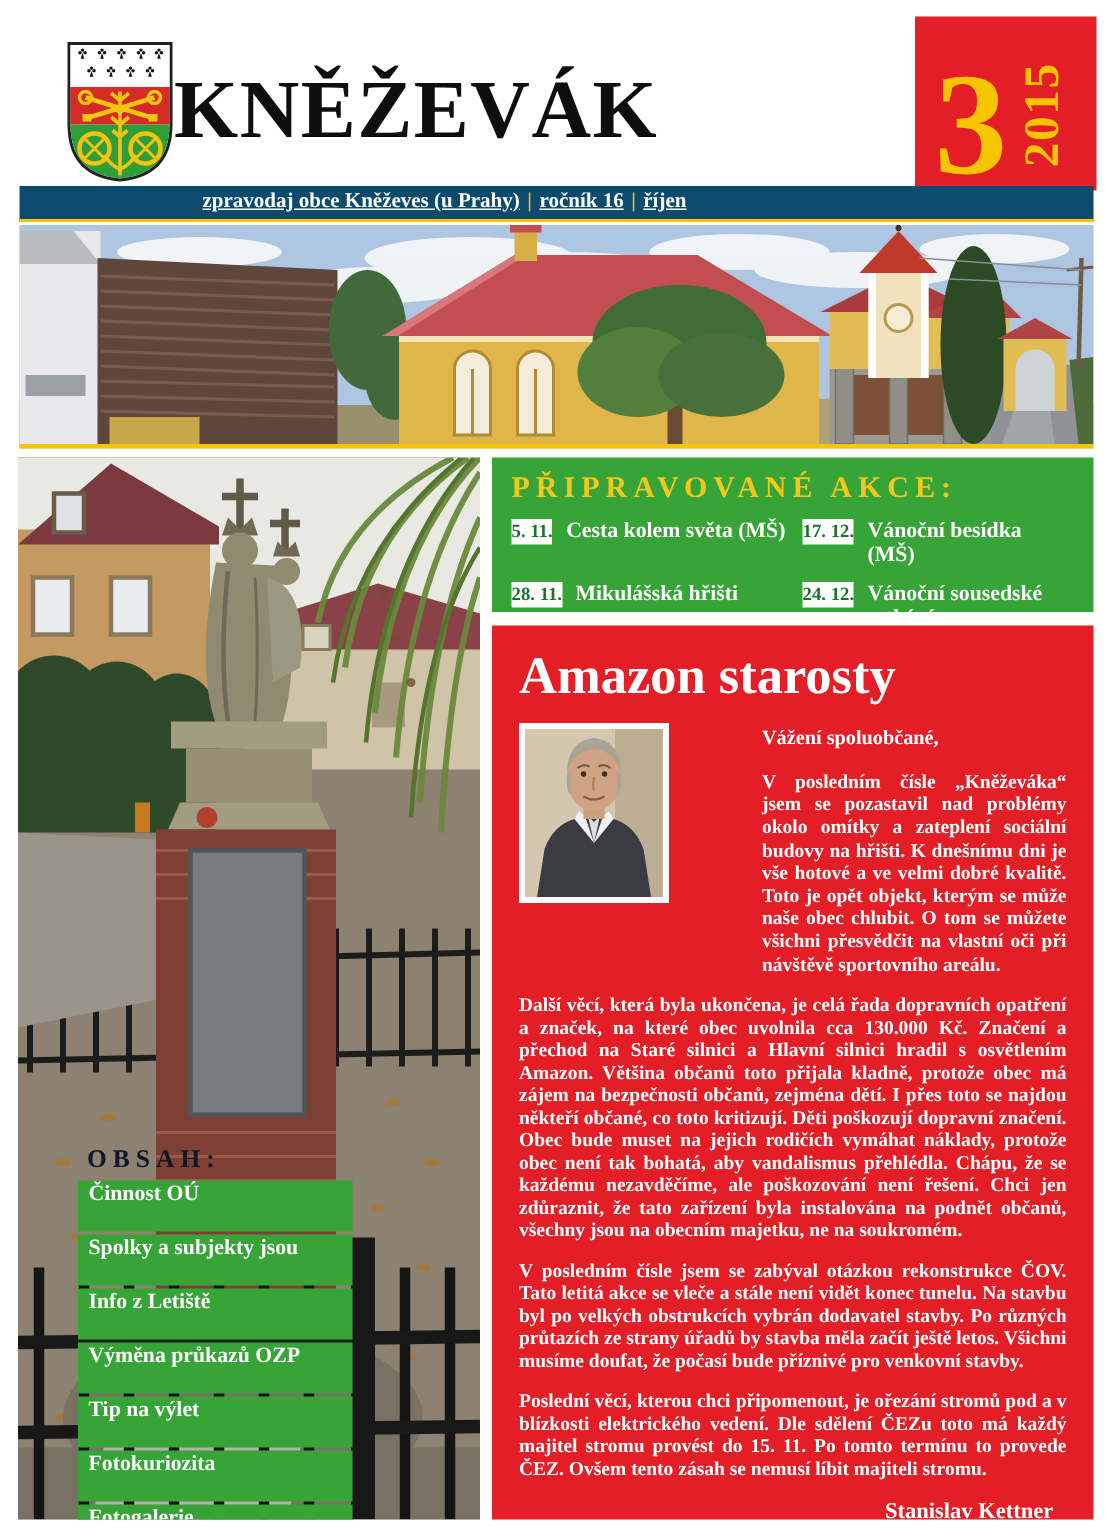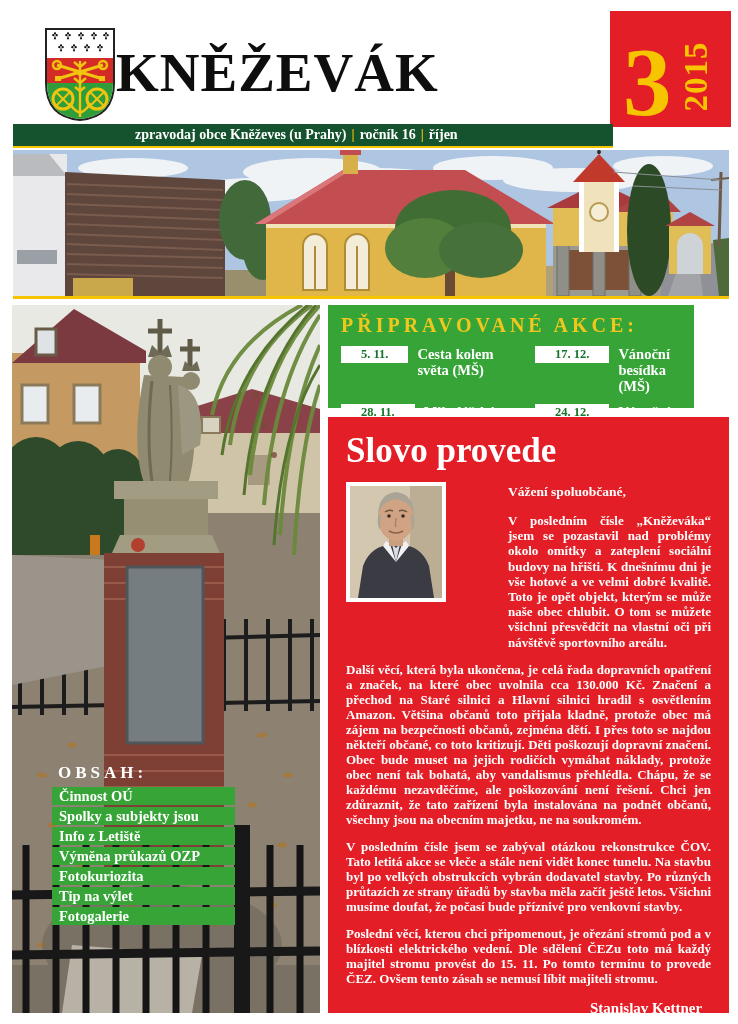--- a/index.html
+++ b/index.html
@@ -17,57 +17,57 @@
   .issue-box{position:absolute;left:610px;top:11px;width:121px;height:116px;background:#e41e26;}
   .issue-number{
     position:absolute;left:13px;bottom:-4px;font-size:97px;font-weight:bold;
     color:#f6c500;line-height:1;letter-spacing:0;
   }
   .issue-year{
     position:absolute;left:44px;top:47px;width:84px;text-align:center;
     transform:rotate(-90deg);font-size:33px;font-weight:bold;color:#f6c500;letter-spacing:1px;
   }
   .green-bar{
-    position:absolute;left:13px;top:124px;width:600px;height:22px;background:#14532d;
+    position:absolute;left:13px;top:124px;width:716px;height:22px;background:#0c4a6e;
     border-bottom:2px solid #f6c500;box-sizing:content-box;
-    color:#ffffff;font-weight:bold;font-size:14px;line-height:22px;padding-left:0;
+    color:#ffffff;font-weight:bold;font-size:14px;line-height:22px;padding-left:0;text-decoration:underline;
   }
   .green-bar-inner{padding-left:122px;}
   .bar-sep{color:#f6c500;padding:0 5px;font-weight:bold;}
   
   .photo-strip{
     position:absolute;left:13px;top:150px;width:716px;height:146px;
     border-bottom:3px solid #f6c500;overflow:hidden;background:#aec6e2;
   }
   
   .left-photo{
     position:absolute;left:12px;top:305px;width:308px;height:708px;overflow:hidden;background:#8d8171;
   }
   .obsah-title{
-    position:absolute;left:46px;top:458px;color:#ffffff;font-weight:bold;
+    position:absolute;left:46px;top:458px;color:#0f172a;font-weight:bold;
     font-size:17px;letter-spacing:4px;
   }
   .obsah-list{position:absolute;left:40px;top:482px;width:183px;}
   .obsah-item{
-    height:18px;line-height:18px;margin-bottom:2px;background:#36a437;color:#ffffff;
+    height:34px;line-height:18px;margin-bottom:2px;background:#36a437;color:#ffffff;
     font-weight:bold;font-size:14.5px;padding-left:7px;
   }
   
   .events-box{
-    position:absolute;left:328px;top:305px;width:366px;height:103px;background:#36a437;
+    position:absolute;left:328px;top:305px;width:401px;height:103px;background:#36a437;
     box-sizing:border-box;padding:9px 13px 8px 13px;
   }
   .events-title{color:#f2c71d;font-weight:bold;font-size:20px;letter-spacing:4px;}
   .events-grid{
     display:grid;grid-template-columns:186px 1fr;column-gap:8px;row-gap:9px;margin-top:9px;
   }
   .event-item{display:flex;align-items:flex-start;}
   .event-date{
     background:#ffffff;color:#17742a;font-weight:bold;font-size:12.5px;
-    padding:1px 20px;margin-right:9px;white-space:nowrap;flex:0 0 auto;
+    padding:1px 0;margin-right:9px;white-space:nowrap;flex:0 0 auto;
   }
   .event-label{color:#ffffff;font-weight:bold;font-size:14.5px;line-height:1.1;padding-top:1px;}
   
   .red-panel{
     position:absolute;left:328px;top:417px;width:401px;height:596px;background:#e41e26;
     box-sizing:border-box;padding:14px 18px 0 18px;color:#ffffff;overflow:hidden;
   }
   .article-title{font-size:35px;font-weight:bold;line-height:1;margin:2px 0 14px 0;}
   .article-lead{display:flex;gap:47px;}
   .mayor-frame{
@@ -397,22 +397,22 @@
         <line x1="0" y1="650" x2="308" y2="646"></line>
     </g>
   </svg>
 
   <div class="obsah-title">OBSAH:</div>
   <div class="obsah-list">
     <div class="obsah-item">Činnost OÚ</div>
     <div class="obsah-item">Spolky a subjekty jsou</div>
     <div class="obsah-item">Info z Letiště</div>
     <div class="obsah-item">Výměna průkazů OZP</div>
+    <div class="obsah-item">Tip na výlet</div>
     <div class="obsah-item">Fotokuriozita</div>
-    <div class="obsah-item">Tip na výlet</div>
     <div class="obsah-item">Fotogalerie</div>
   </div>
 </div>
 
 <div class="events-box">
   <div class="events-title">PŘIPRAVOVANÉ AKCE:</div>
   <div class="events-grid">
     <div class="event-item">
       <span class="event-date">5. 11.</span>
       <span class="event-label">Cesta kolem světa (MŠ)</span>
@@ -426,21 +426,21 @@
       <span class="event-label">Mikulášská hřišti</span>
     </div>
     <div class="event-item">
       <span class="event-date">24. 12.</span>
       <span class="event-label">Vánoční sousedské setkání</span>
     </div>
   </div>
 </div>
 
 <div class="red-panel">
-  <h1 class="article-title">Slovo provede</h1>
+  <h1 class="article-title">Amazon starosty</h1>
 
   <div class="article-lead">
     <div class="mayor-frame">
       <svg width="92" height="112" viewBox="0 0 92 112">
         <rect x="0" y="0" width="92" height="112" fill="#d3c7b0"></rect>
         <rect x="60" y="0" width="32" height="112" fill="#bcae94"></rect>
         <path d="M8,112 L13,80 Q19,64 33,60 L59,60 Q73,64 79,80 L84,112 Z" fill="#3b3b44"></path>
         <polygon points="33,60 46,76 40,58 36,55" fill="#f2f2f4"></polygon>
         <polygon points="59,60 46,76 52,58 56,55" fill="#f2f2f4"></polygon>
         <polygon points="42,58 46,76 50,58 46,62" fill="#dcdce2"></polygon>

